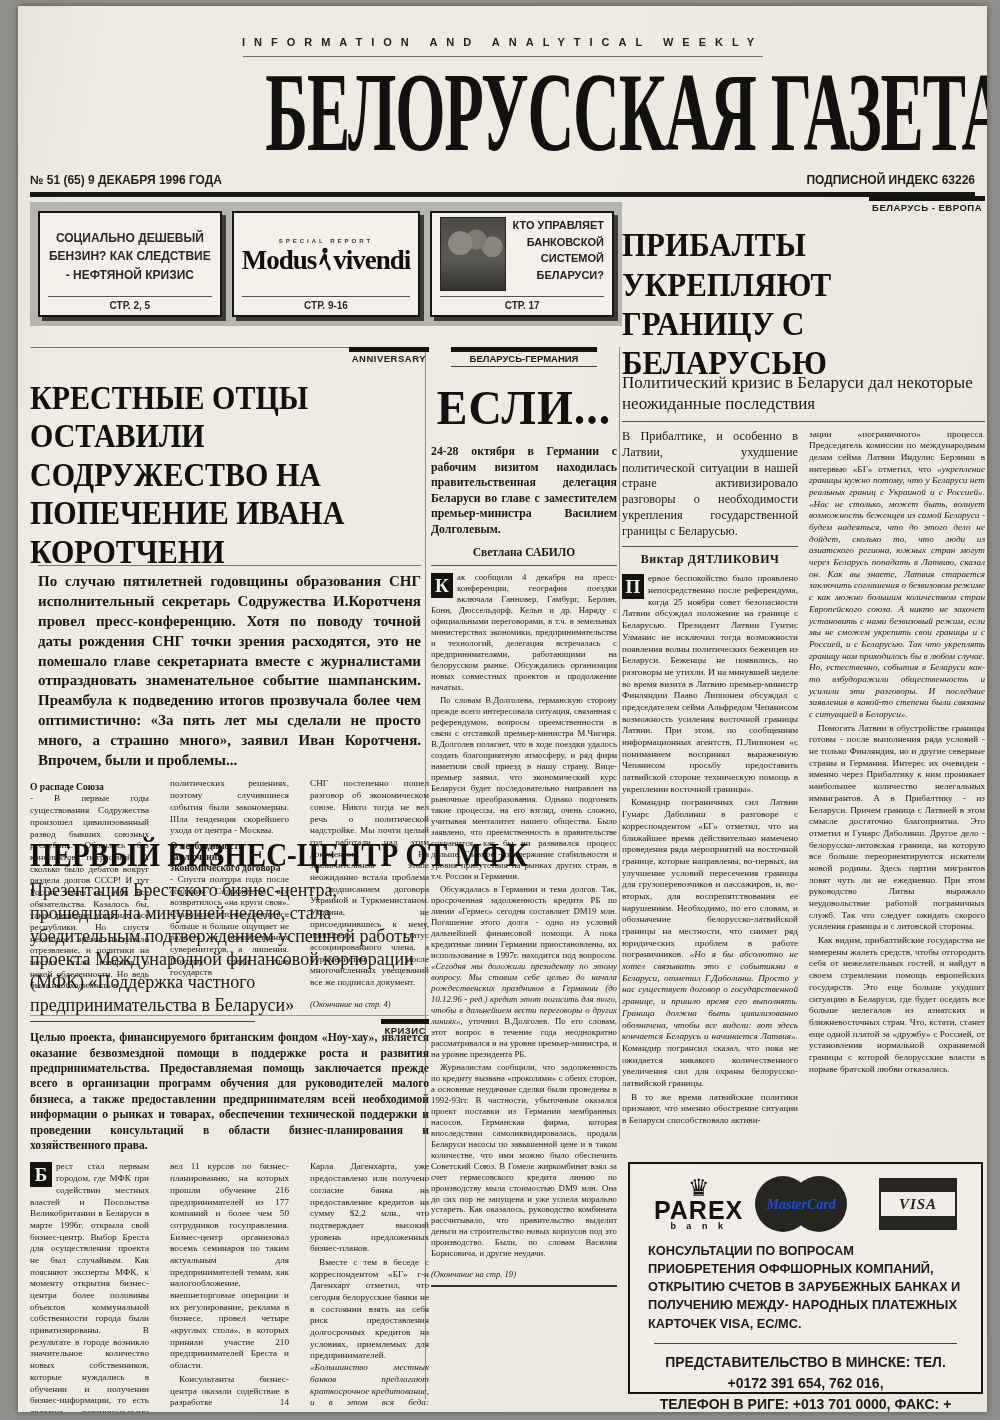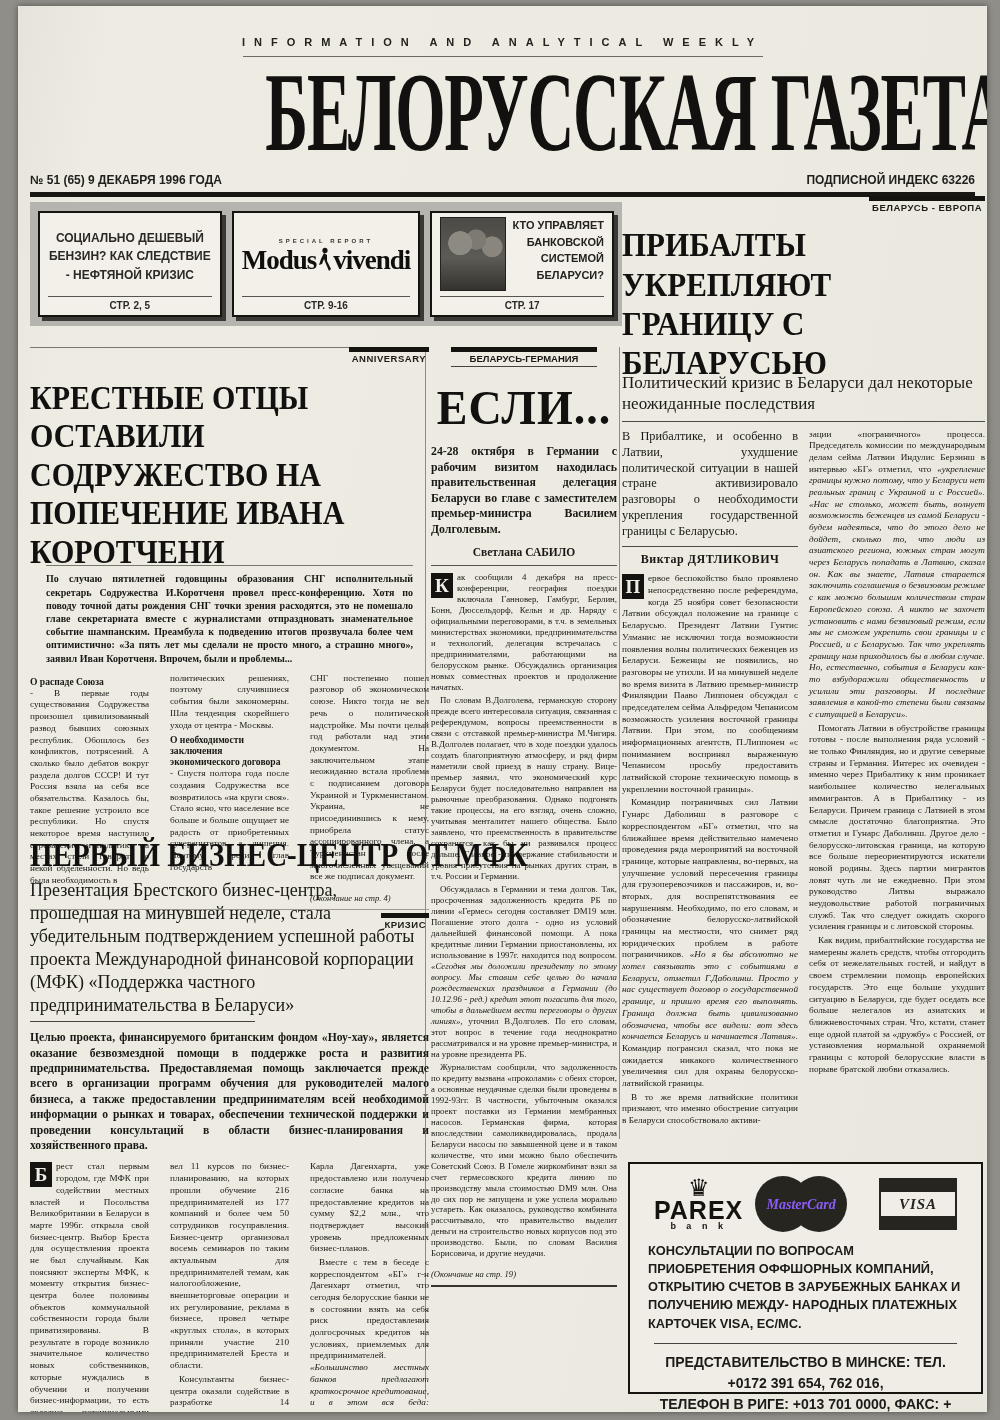--- a/index.html
+++ b/index.html
@@ -65,22 +65,22 @@
   .twocol .c{flex:1;}
   .b-lead{font-size:12.3px;line-height:1.3;text-align:justify;margin:0 0 6px;}
   .byline{border-top:1px solid #4c4b45;text-align:center;font-weight:bold;font-size:12px;
           padding:5px 0 6px;letter-spacing:.5px;}
   
   .cis{position:absolute;left:12px;top:341px;width:399px;}
   .cis .toprule{border-top:1px solid #77766f;text-align:right;margin-bottom:12px;}
   .cis .toprule .ktag{margin-top:-3px;}
   .c-head{font-weight:bold;font-size:30px;line-height:1.17;transform:scaleY(1.1);
           transform-origin:left top;margin:4px 0 2px;color:#121110;}
-  .c-lead{border-top:1px solid #77766f;padding-top:6px;font-weight:bold;font-size:10px;
-          line-height:1.32;text-align:justify;margin:12px 16px 8px;}
+  .c-lead{border-top:1px solid #77766f;padding-top:6px;font-weight:bold;font-size:15px;
+          line-height:1.32;text-align:justify;margin:12px 8px 8px;}
   .threecol{display:flex;gap:21px;border-bottom:1px solid #9a9992;padding-bottom:6px;}
   .threecol .c{flex:1;}
   .proj-row{text-align:right;margin-top:3px;}
   
   .vline{position:absolute;width:1px;background:#8d8c85;}
   .mid{position:absolute;left:413px;top:341px;width:186px;}
   .mid-tag{width:78%;margin:0 auto;text-align:center;border-top:5px solid #14130f;
            border-bottom:1px solid #44433d;font-family:"Liberation Sans",sans-serif;
            font-size:9.5px;font-weight:bold;padding:1px 0 2px;}
   .mid-head{text-align:center;font-weight:bold;font-size:46px;letter-spacing:1px;
@@ -101,21 +101,21 @@
   .parex{position:absolute;left:610px;top:1156px;width:355px;height:232px;border:2px solid #15140f;
          background:#efede5;box-sizing:border-box;padding:10px 18px 0;}
   .logos{display:flex;align-items:center;justify-content:space-between;padding:2px 6px 10px;}
   .px-brand{text-align:center;font-family:"Liberation Sans",sans-serif;color:#14130f;}
   .px-crown{font-size:24px;line-height:22px;}
   .px-name{font-weight:bold;font-size:25px;letter-spacing:1px;line-height:22px;}
   .px-sub{font-weight:bold;font-size:9px;letter-spacing:4px;}
   .mc{position:relative;width:92px;height:56px;}
   .mc .c1,.mc .c2{position:absolute;top:0;width:56px;height:56px;border-radius:50%;background:#26251f;}
   .mc .c1{left:0;} .mc .c2{left:36px;}
-  .mc .lbl{position:absolute;top:21px;left:2px;width:88px;text-align:center;color:#8b5cf6;
+  .mc .lbl{position:absolute;top:21px;left:2px;width:88px;text-align:center;color:#1d4ed8;
         font-family:"Liberation Serif",serif;font-style:italic;font-weight:bold;font-size:14px;}
   .visa{width:74px;height:48px;border:2px solid #26251f;background:#efede5;display:flex;
         flex-direction:column;margin-left:20px;}
   .visa .bar{height:12px;background:#26251f;}
   .visa .mid-band{flex:1;display:flex;align-items:center;justify-content:center;
         font-style:italic;font-weight:bold;font-size:15px;letter-spacing:1px;color:#26251f;}
   .px-body{font-family:"Liberation Sans",sans-serif;font-weight:bold;font-size:12.8px;
         line-height:1.42;color:#1c1b17;}
   .px-rule{height:1px;background:#44433d;margin:10px 6px 8px;}
   .px-contact{text-align:center;font-family:"Liberation Sans",sans-serif;font-weight:bold;

